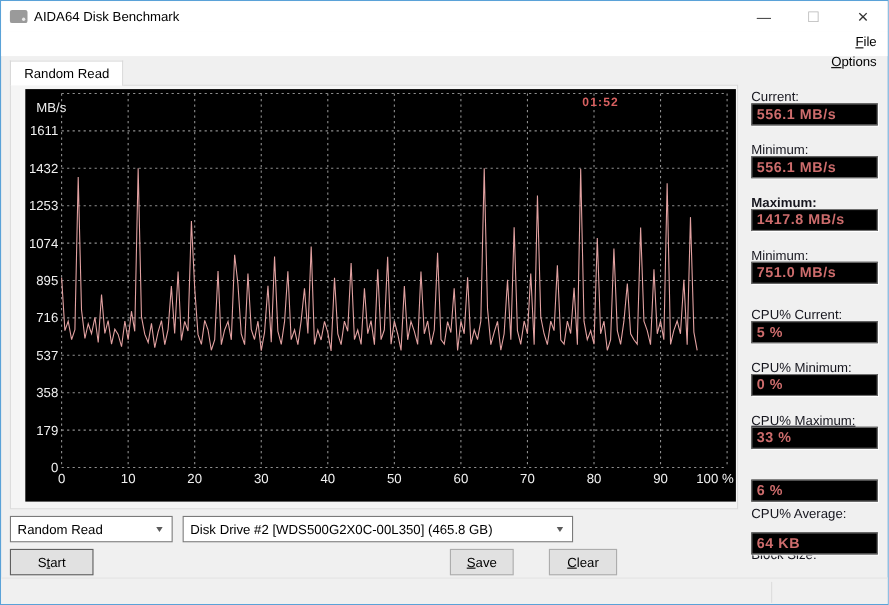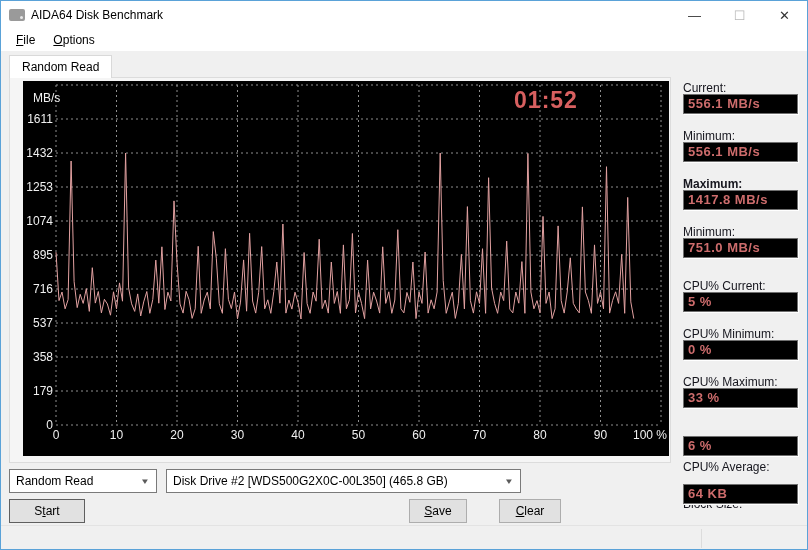--- a/index.html
+++ b/index.html
@@ -10,32 +10,32 @@
   }
   
   .titlebar { position:absolute; left:0; top:0; width:100%; height:28px; background:#ffffff; display:flex; align-items:center; }
   .app-icon { width:16px; height:12px; margin:0 6px 0 8px; position:relative; background:#9a9a9a; border-radius:2px; }
   .app-icon::after { content:""; position:absolute; right:2px; bottom:2px; width:3px; height:3px; background:#e8e8e8; border-radius:50%; }
   .title-text { font-size:12px; color:#000;text-align:center; }
   .win-controls { margin-left:auto; display:flex; height:100%; }
   .win-btn { width:45px; height:100%; display:flex; align-items:center; justify-content:center; font-size:13px; color:#333; cursor:default; }
   .win-btn.disabled { color:#b8b8b8; }
   
-  .menubar { position:absolute; left:0; top:28px; width:100%; height:22px; background:#ffffff; display:flex; align-items:center; padding-left:7px; }
+  .menubar { position:absolute; left:0; top:28px; width:100%; height:22px; background:#ffffff; display:flex; align-items:flex-end; padding-left:7px;flex-direction:column; }
   .menu-item { padding:2px 8px; margin-right:2px; color:#000; }
   .menu-item u, .btn u { text-decoration:underline; }
   
   .tab { position:absolute; left:8px; top:54px; height:23px; padding:4px 12px 0 12px; background:#ffffff;
          border:1px solid #d9d9d9; border-bottom:none; z-index:2; }
   .tab-panel { position:absolute; left:8px; top:76px; width:662px; height:386px; background:#f5f5f5;
                border:1px solid #dcdcdc; }
   
   .chart { position:absolute; left:22px; top:80px; width:646px; height:375px; background:#000; }
   .timer { position:absolute; left:480px; top:86px; width:130px; text-align:center;
-           font-weight:bold; font-size:23px; letter-spacing:1px; }
+           font-weight:bold; font-size:11px; letter-spacing:1px; }
   
   .stats { position:absolute; left:676px; top:0; width:124px; height:100%; }
   .stat-label { position:absolute; left:6px; font-size:12px; color:#16161e; white-space:nowrap; }
   .stat-box { position:absolute; left:6px; width:115px; height:20px; background:#000;
               border:1px solid #6f6f6f; box-shadow:1px 1px 0 #ffffff;
               font-weight:bold; font-size:13px; line-height:18px; padding-left:4px; letter-spacing:0.5px; white-space:nowrap; }
   
   .combo { position:absolute; height:24px; background:#ffffff; border:1px solid #7a7a7a;
            display:flex; align-items:center; padding:0 6px; font-size:12px; }
   .combo-bench { left:8px; top:468px; width:148px; }
@@ -130,21 +130,21 @@
       <div class="stat-label" style="top: 128px;">Minimum:</div>
       <div class="stat-box" style="top: 141px; color: rgb(205, 108, 108);">556.1 MB/s</div>
       <div class="stat-label" style="top: 176px; font-weight: bold;">Maximum:</div>
       <div class="stat-box" style="top: 189px; color: rgb(205, 108, 108);">1417.8 MB/s</div>
       <div class="stat-label" style="top: 224px;">Minimum:</div>
       <div class="stat-box" style="top: 237px; color: rgb(205, 108, 108);">751.0 MB/s</div>
       <div class="stat-label" style="top: 278px;">CPU% Current:</div>
       <div class="stat-box" style="top: 291px; color: rgb(205, 108, 108);">5 %</div>
       <div class="stat-label" style="top: 326px;">CPU% Minimum:</div>
       <div class="stat-box" style="top: 339px; color: rgb(205, 108, 108);">0 %</div>
-      <div class="stat-label" style="top: 374px;">CPU% Maximum:</div>
+      <div class="stat-label" style="top: 374px; text-decoration: underline;">CPU% Maximum:</div>
       <div class="stat-box" style="top: 387px; color: rgb(205, 108, 108);">33 %</div>
       <div class="stat-label" style="top: 422px; margin-top: 37px;">CPU% Average:</div>
       <div class="stat-box" style="top: 435px; color: rgb(205, 108, 108);">6 %</div>
       <div class="stat-label" style="top: 496px;">Block Size:</div>
       <div class="stat-box" style="top: 483px; color: rgb(205, 108, 108);">64 KB</div>
     </div>
 
   <div class="combo combo-bench">
     <span>Random Read</span>
     <span class="chev">▼</span>

